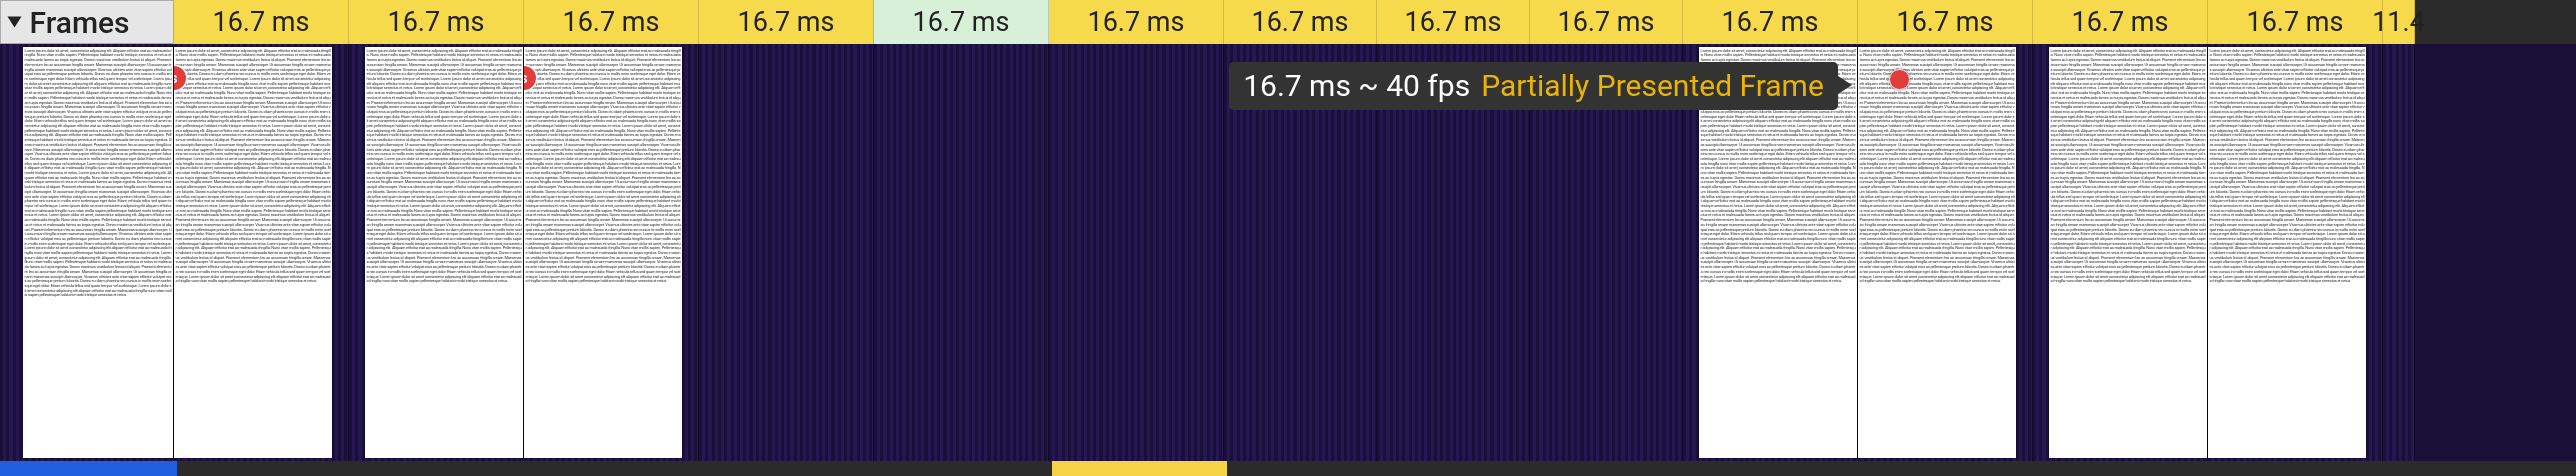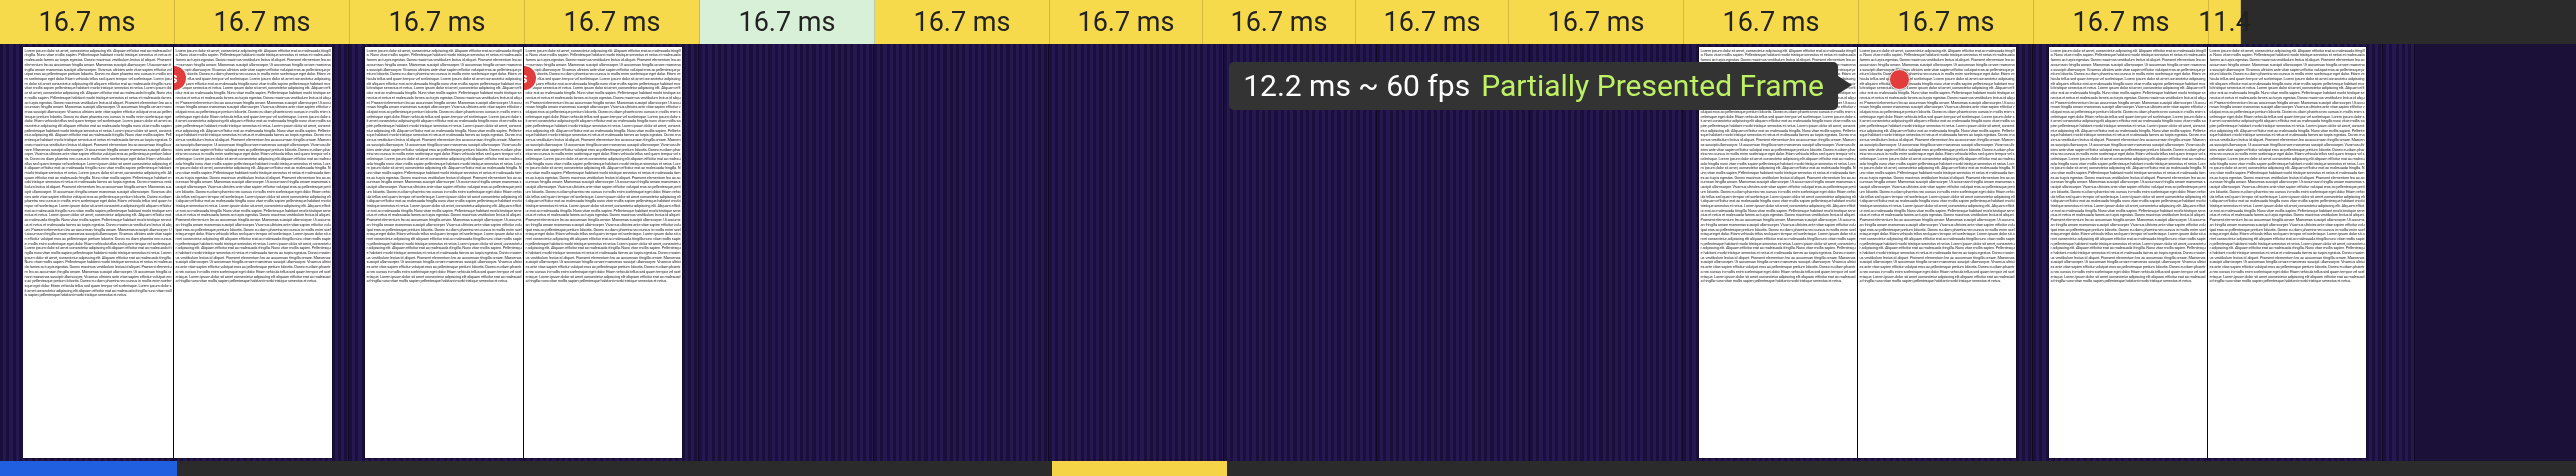--- a/index.html
+++ b/index.html
@@ -22,38 +22,42 @@
   .stripes { background-image: repeating-linear-gradient(90deg, #1a0f3a 0 3.2px, #251850 3.2px 6.3px); }
   .slot { position: relative; border-right: 0.8px solid rgba(0,0,0,0.35); }
   
   .thumb { position: absolute; top: 3.2px; bottom: 3.2px; background: #fff; overflow: hidden; box-shadow: 0 0 0 0.8px rgba(0,0,0,0.3); }
   .thumb.left  { left: 0; }
   .thumb.right { right: 0; }
   .thumb-text { font-size: 4px; line-height: 4.7px; color: #333; padding: 1.6px; word-break: break-all; letter-spacing: -0.2px; text-align: justify; height: 100%; overflow: hidden; }
   .red-dot { position: absolute; width: 24px; height: 24px; border-radius: 50%; background: #e23c3c; color: #fff; font-size: 14.2px; font-weight: bold; display: flex; align-items: center; justify-content: center; box-shadow: 0 0 0 1.6px #fff; }
   
   .tooltip { position: absolute; background: #333; color: #fff; font-size: 30px; padding: 6.3px 14.2px; border-radius: 4.7px; white-space: nowrap; display: flex; align-items: center; gap: 11px; z-index: 10; }
-  .tooltip .sub { color: #bef264; text-align: right; }
+  .tooltip .sub { color: #eab308; text-align: right; }
   .tip-arrow { position: absolute; right: -14.2px; top: 50%; margin-top: -9.5px; width: 0; height: 0; border-left: 14.2px solid #333; border-top: 9.5px solid transparent; border-bottom: 9.5px solid transparent; }
   
   .red-marker { position: absolute; width: 20.5px; height: 20.5px; background: #e23c3c; border-radius: 50%; border: 1.6px solid #fff; z-index: 9; box-shadow: 0 0 2.4px rgba(0,0,0,0.6); }
   
   
   .footer { position: absolute; left: 0; right: 0; bottom: 0; height: 16px; display: flex; }
   .foot-seg { height: 16px; }
   .foot-blue   { background: #1f5fe0; }
   .foot-yellow { background: #f5d547; }
   .foot-gap    { background: #2b2b2b; }
 </style>
 </head>
 <body>
 
 <div class="timeline">
 
   <div class="header">
+    <div class="frames-label-cell">
+      <span class="tri"></span>
+      <span>Frames</span>
+    </div>
     <div class="frame-cells" id="frame-cells">
         <div class="frame-cell yellow" style="width: 175px;">
           <span>16.7 ms</span>
         </div>
         <div class="frame-cell yellow" style="width: 175px;">
           <span>16.7 ms</span>
         </div>
         <div class="frame-cell yellow" style="width: 175px;">
           <span>16.7 ms</span>
         </div>
@@ -139,21 +143,21 @@
       </div>
       <div class="slot stripes" style="width: 175px;">
         <div class="thumb left" style="width: 158px;">
           <div class="thumb-text">Lorem ipsum dolor sit amet, consectetur adipiscing elit. Aliquam efficitur erat ac malesuada fringilla. Nunc vitae mollis sapien. Pellentesque habitant morbi tristique senectus et netus et malesuada fames ac turpis egestas. Donec maximus vestibulum lectus id aliquet. Praesent elementum leo ac accumsan fringilla ornare. Maecenas suscipit ullamcorper. Ut accumsan fringilla ornare maecenas suscipit ullamcorper. Vivamus ultricies ante vitae sapien efficitur volutpat eros ac pellentesque pretium lobortis. Donec eu diam pharetra nec cursus in mollis enim scelerisque eget dolor. Etiam vehicula tellus sed quam tempor vel scelerisque. Lorem ipsum dolor sit amet consectetur adipiscing elit aliquam efficitur erat ac malesuada fringilla nunc vitae mollis sapien pellentesque habitant morbi tristique senectus et netus. Lorem ipsum dolor sit amet, consectetur adipiscing elit. Aliquam efficitur erat ac malesuada fringilla. Nunc vitae mollis sapien. Pellentesque habitant morbi tristique senectus et netus et malesuada fames ac turpis egestas. Donec maximus vestibulum lectus id aliquet. Praesent elementum leo ac accumsan fringilla ornare. Maecenas suscipit ullamcorper. Ut accumsan fringilla ornare maecenas suscipit ullamcorper. Vivamus ultricies ante vitae sapien efficitur volutpat eros ac pellentesque pretium lobortis. Donec eu diam pharetra nec cursus in mollis enim scelerisque eget dolor. Etiam vehicula tellus sed quam tempor vel scelerisque. Lorem ipsum dolor sit amet consectetur adipiscing elit aliquam efficitur erat ac malesuada fringilla nunc vitae mollis sapien pellentesque habitant morbi tristique senectus et netus. Lorem ipsum dolor sit amet, consectetur adipiscing elit. Aliquam efficitur erat ac malesuada fringilla. Nunc vitae mollis sapien. Pellentesque habitant morbi tristique senectus et netus et malesuada fames ac turpis egestas. Donec maximus vestibulum lectus id aliquet. Praesent elementum leo ac accumsan fringilla ornare. Maecenas suscipit ullamcorper. Ut accumsan fringilla ornare maecenas suscipit ullamcorper. Vivamus ultricies ante vitae sapien efficitur volutpat eros ac pellentesque pretium lobortis. Donec eu diam pharetra nec cursus in mollis enim scelerisque eget dolor. Etiam vehicula tellus sed quam tempor vel scelerisque. Lorem ipsum dolor sit amet consectetur adipiscing elit aliquam efficitur erat ac malesuada fringilla nunc vitae mollis sapien pellentesque habitant morbi tristique senectus et netus. Lorem ipsum dolor sit amet, consectetur adipiscing elit. Aliquam efficitur erat ac malesuada fringilla. Nunc vitae mollis sapien. Pellentesque habitant morbi tristique senectus et netus et malesuada fames ac turpis egestas. Donec maximus vestibulum lectus id aliquet. Praesent elementum leo ac accumsan fringilla ornare. Maecenas suscipit ullamcorper. Ut accumsan fringilla ornare maecenas suscipit ullamcorper. Vivamus ultricies ante vitae sapien efficitur volutpat eros ac pellentesque pretium lobortis. Donec eu diam pharetra nec cursus in mollis enim scelerisque eget dolor. Etiam vehicula tellus sed quam tempor vel scelerisque. Lorem ipsum dolor sit amet consectetur adipiscing elit aliquam efficitur erat ac malesuada fringilla nunc vitae mollis sapien pellentesque habitant morbi tristique senectus et netus. Lorem ipsum dolor sit amet, consectetur adipiscing elit. Aliquam efficitur erat ac malesuada fringilla. Nunc vitae mollis sapien. Pellentesque habitant morbi tristique senectus et netus et malesuada fames ac turpis egestas. Donec maximus vestibulum lectus id aliquet. Praesent elementum leo ac accumsan fringilla ornare. Maecenas suscipit ullamcorper. Ut accumsan fringilla ornare maecenas suscipit ullamcorper. Vivamus ultricies ante vitae sapien efficitur volutpat eros ac pellentesque pretium lobortis. Donec eu diam pharetra nec cursus in mollis enim scelerisque eget dolor. Etiam vehicula tellus sed quam tempor vel scelerisque. Lorem ipsum dolor sit amet consectetur adipiscing elit aliquam efficitur erat ac malesuada fringilla nunc vitae mollis sapien pellentesque habitant morbi tristique senectus et netus. Lorem ipsum dolor sit amet, consectetur adipiscing elit. Aliquam efficitur erat ac malesuada fringilla. Nunc vitae mollis sapien. Pellentesque habitant morbi tristique senectus et netus et malesuada fames ac turpis egestas. Donec maximus vestibulum lectus id aliquet. Praesent elementum leo ac accumsan fringilla ornare. Maecenas suscipit ullamcorper. Ut accumsan fringilla ornare maecenas suscipit ullamcorper. Vivamus ultricies ante vitae sapien efficitur volutpat eros ac pellentesque pretium lobortis. Donec eu diam pharetra nec cursus in mollis enim scelerisque eget dolor. Etiam vehicula tellus sed quam tempor vel scelerisque. Lorem ipsum dolor sit amet consectetur adipiscing elit aliquam efficitur erat ac malesuada fringilla nunc vitae mollis sapien pellentesque habitant morbi tristique senectus et netus. </div>
         </div>
       </div>
       <div class="slot stripes" style="width: 32px;"></div>
     </div>
 
   <div class="tooltip" id="tooltip" style="top:62px; left:1229px;">
-    <span>12.2 ms ~ 60 fps</span>
+    <span>16.7 ms ~ 40 fps</span>
     <span class="sub">Partially Presented Frame</span>
     <span class="tip-arrow"></span>
   </div>
   <div class="red-marker" style="top:69px; left:1889px;"></div>
 
   <div class="footer" id="footer-row">
       <div class="foot-seg foot-blue" style="width: 177px;"></div>
       <div class="foot-seg foot-gap" style="width: 175px;"></div>
       <div class="foot-seg foot-gap" style="width: 175px;"></div>
       <div class="foot-seg foot-gap" style="width: 175px;"></div>

